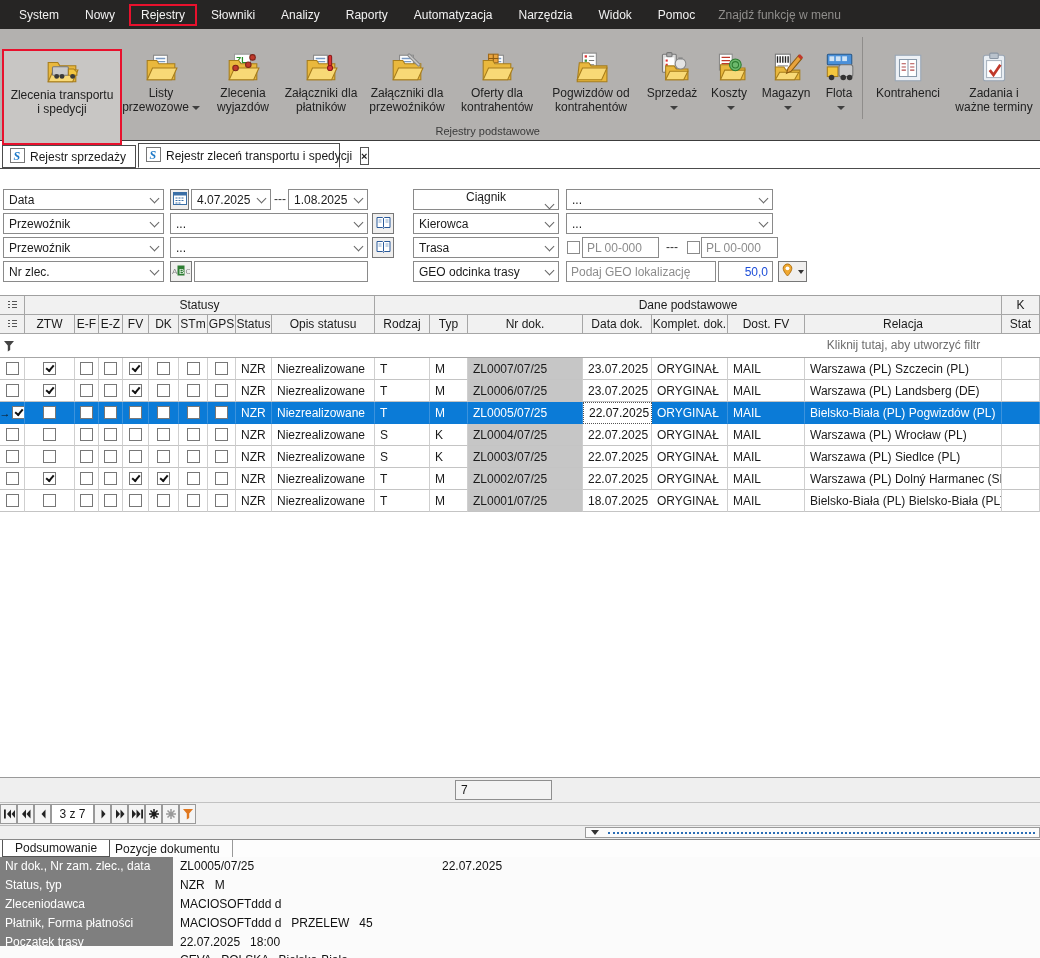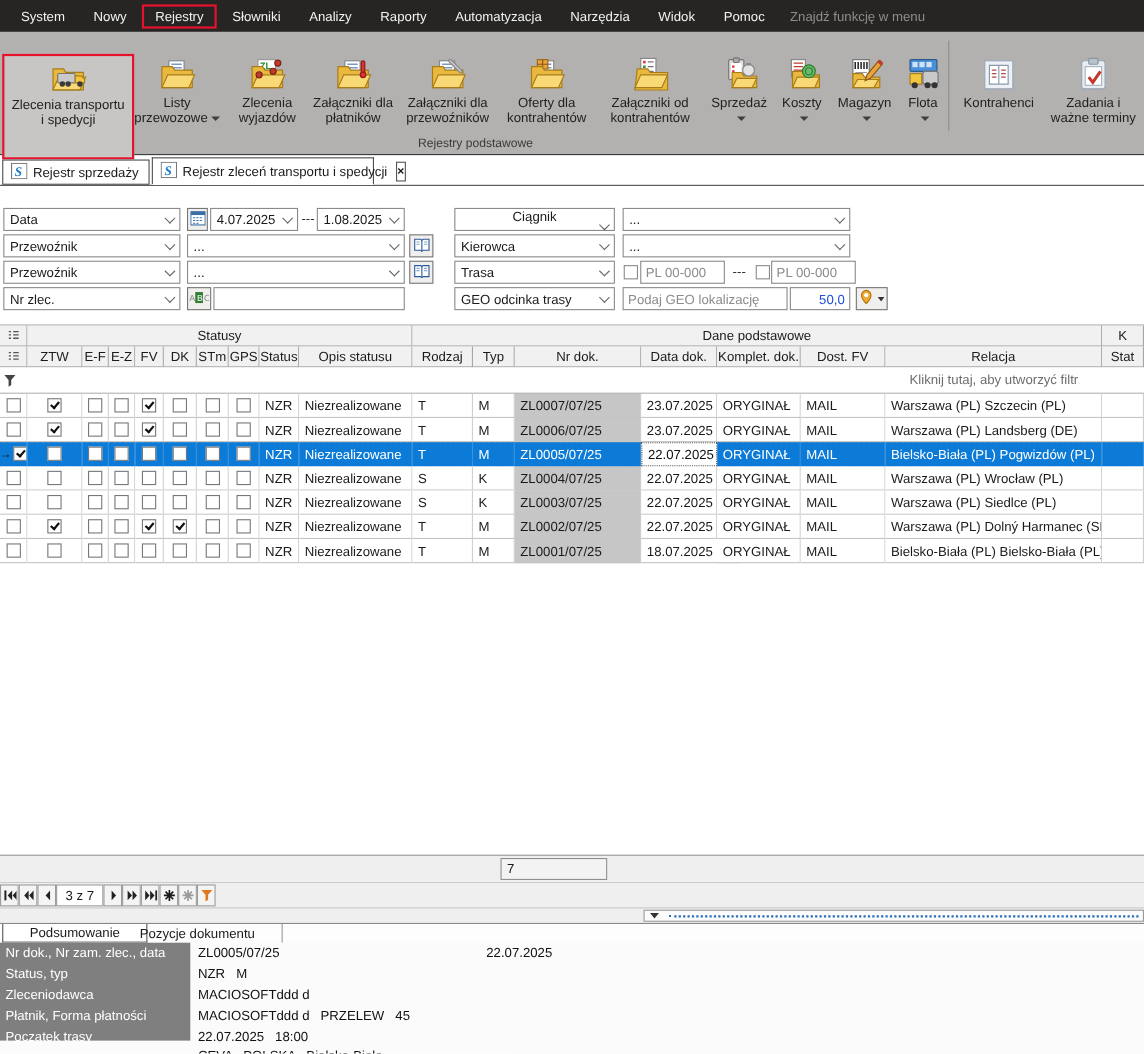--- a/index.html
+++ b/index.html
@@ -14,21 +14,21 @@
   
   #ribbon{position:absolute;left:0;top:29px;width:1040px;height:112px;background:#b3b1af;
           border-bottom:1px solid #3c3c3c;box-sizing:border-box;}
   .rb{position:absolute;top:3px;height:92px;text-align:center;cursor:default;margin-top:17px;}
   .rb .ric{display:block;margin:2px auto 1px auto;width:34px;height:34px;}
   .rb .rlb{font-size:12px;line-height:14px;color:#222;}
   .rb.highlight{background:#c8c6c4;border:2px solid #e8112d;}
   .rb .dd{display:inline-block;width:0;height:0;border-left:4px solid transparent;
           border-right:4px solid transparent;border-top:4px solid #3f3f3f;vertical-align:middle;margin-left:3px;}
   .rb .ddrow{height:9px;}
-  #ribbon-group-label{position:absolute;left:380px;top:96px;width:160px;text-align:left;
+  #ribbon-group-label{position:absolute;left:380px;top:96px;width:160px;text-align:right;
           font-size:11px;color:#3a3a3a;}
   .ribbon-sep{position:absolute;top:8px;width:1px;height:82px;background:#8f8d8b;}
   
   #tabbar{position:absolute;left:0;top:143px;width:1040px;height:26px;border-bottom:1px solid #4c4c4c;box-sizing:border-box;}
   .dtab{position:absolute;bottom:0;height:23px;background:#fff;border:1px solid #4c4c4c;
         display:flex;align-items:center;padding:0 7px;box-sizing:border-box;white-space:nowrap;}
   .dtab.active{height:25px;border-bottom:1px solid #fff;}
   .dtab .sic{margin-right:5px;}
   .dtab .closex{margin-left:8px;width:16px;height:16px;border:1px solid #555;display:flex;
         align-items:center;justify-content:center;font-weight:bold;font-size:11px;cursor:pointer;}
@@ -75,21 +75,21 @@
   #splitter{position:absolute;left:0;top:826px;width:1040px;height:13px;background:#efefef;}
   #split-widget{position:absolute;left:585px;top:1px;width:455px;height:11px;background:#fbfbfb;
       border:1px solid #9a9a9a;box-sizing:border-box;display:flex;align-items:center;}
   #split-chevron{width:18px;height:9px;display:flex;align-items:center;justify-content:center;cursor:pointer;}
   #split-chevron span{width:0;height:0;border-left:4px solid transparent;border-right:4px solid transparent;
       border-top:5px solid #333;}
   #split-dots{flex:1;border-top:2px dotted #2a6db5;margin:0 4px;}
   
   #bottom-tabs{position:absolute;left:0;top:839px;width:1040px;height:18px;border-top:1px solid #888;
       background:#fdfdfd;box-sizing:border-box;}
-  .btab{position:absolute;top:0;height:17px;display:flex;align-items:center;padding:0 24px;
+  .btab{position:absolute;top:0;height:17px;display:flex;align-items:center;padding:0 12px;
       font-size:12px;box-sizing:border-box;white-space:nowrap;cursor:pointer;}
   .btab.active{border:1px solid #555;border-top:none;background:#fff;}
   .btab.inactive{border-right:1px solid #999;}
   #summary{position:absolute;left:0;top:857px;width:1040px;height:101px;background:#fbfbfb;}
   #summary-labels{position:absolute;left:0;top:0;width:173px;height:89px;background:#7f7f7f;}
   .sum-label{position:absolute;left:5px;width:165px;height:19px;line-height:19px;color:#fff;
       font-size:12px;white-space:nowrap;overflow:hidden;}
   .sum-val{position:absolute;left:180px;height:19px;line-height:19px;font-size:12px;white-space:pre;color:#111;}
   .sum-val2{position:absolute;left:442px;height:19px;line-height:19px;font-size:12px;color:#111;}
 </style>
@@ -201,21 +201,21 @@
         <span class="ric"><svg width="34" height="34" viewBox="0 0 32 32" xmlns="http://www.w3.org/2000/svg">
             <rect x="8" y="2" width="13" height="15" fill="#fff" stroke="#888"></rect>
             <rect x="10" y="4" width="2.2" height="2.2" fill="#d33"></rect>
             <rect x="10" y="8" width="2.2" height="2.2" fill="#3a8f3a"></rect>
             <rect x="10" y="12" width="2.2" height="2.2" fill="#d33"></rect>
             <path d="M14 5h5M14 9h5M14 13h5" stroke="#777"></path>
             <path d="M5 11h9l2 3h15v15H3z" fill="#e9b83d" stroke="#a77d1c"></path>
             <path d="M3 27l5-11h23l-5 11z" fill="#f8d976" stroke="#a77d1c"></path>
           </svg></span>
         <div class="rlb">
-          <div>Załączniki od</div>
+          <div>Pogwizdów od</div>
           <div>kontrahentów</div>
         </div>
       </div>
       <div class="rb" style="left: 640px; width: 64px;">
         <span class="ric"><svg width="34" height="34" viewBox="0 0 32 32" xmlns="http://www.w3.org/2000/svg">
             <rect x="7" y="3" width="13" height="17" rx="1" fill="#dcdcdc" stroke="#777"></rect>
             <rect x="11" y="1.5" width="5" height="4" rx="1" fill="#a9a9a9" stroke="#777"></rect>
             <rect x="9" y="6" width="9" height="12" fill="#fff"></rect>
             <rect x="10" y="8" width="2" height="2" fill="#d33"></rect>
             <rect x="10" y="12" width="2" height="2" fill="#d33"></rect>

